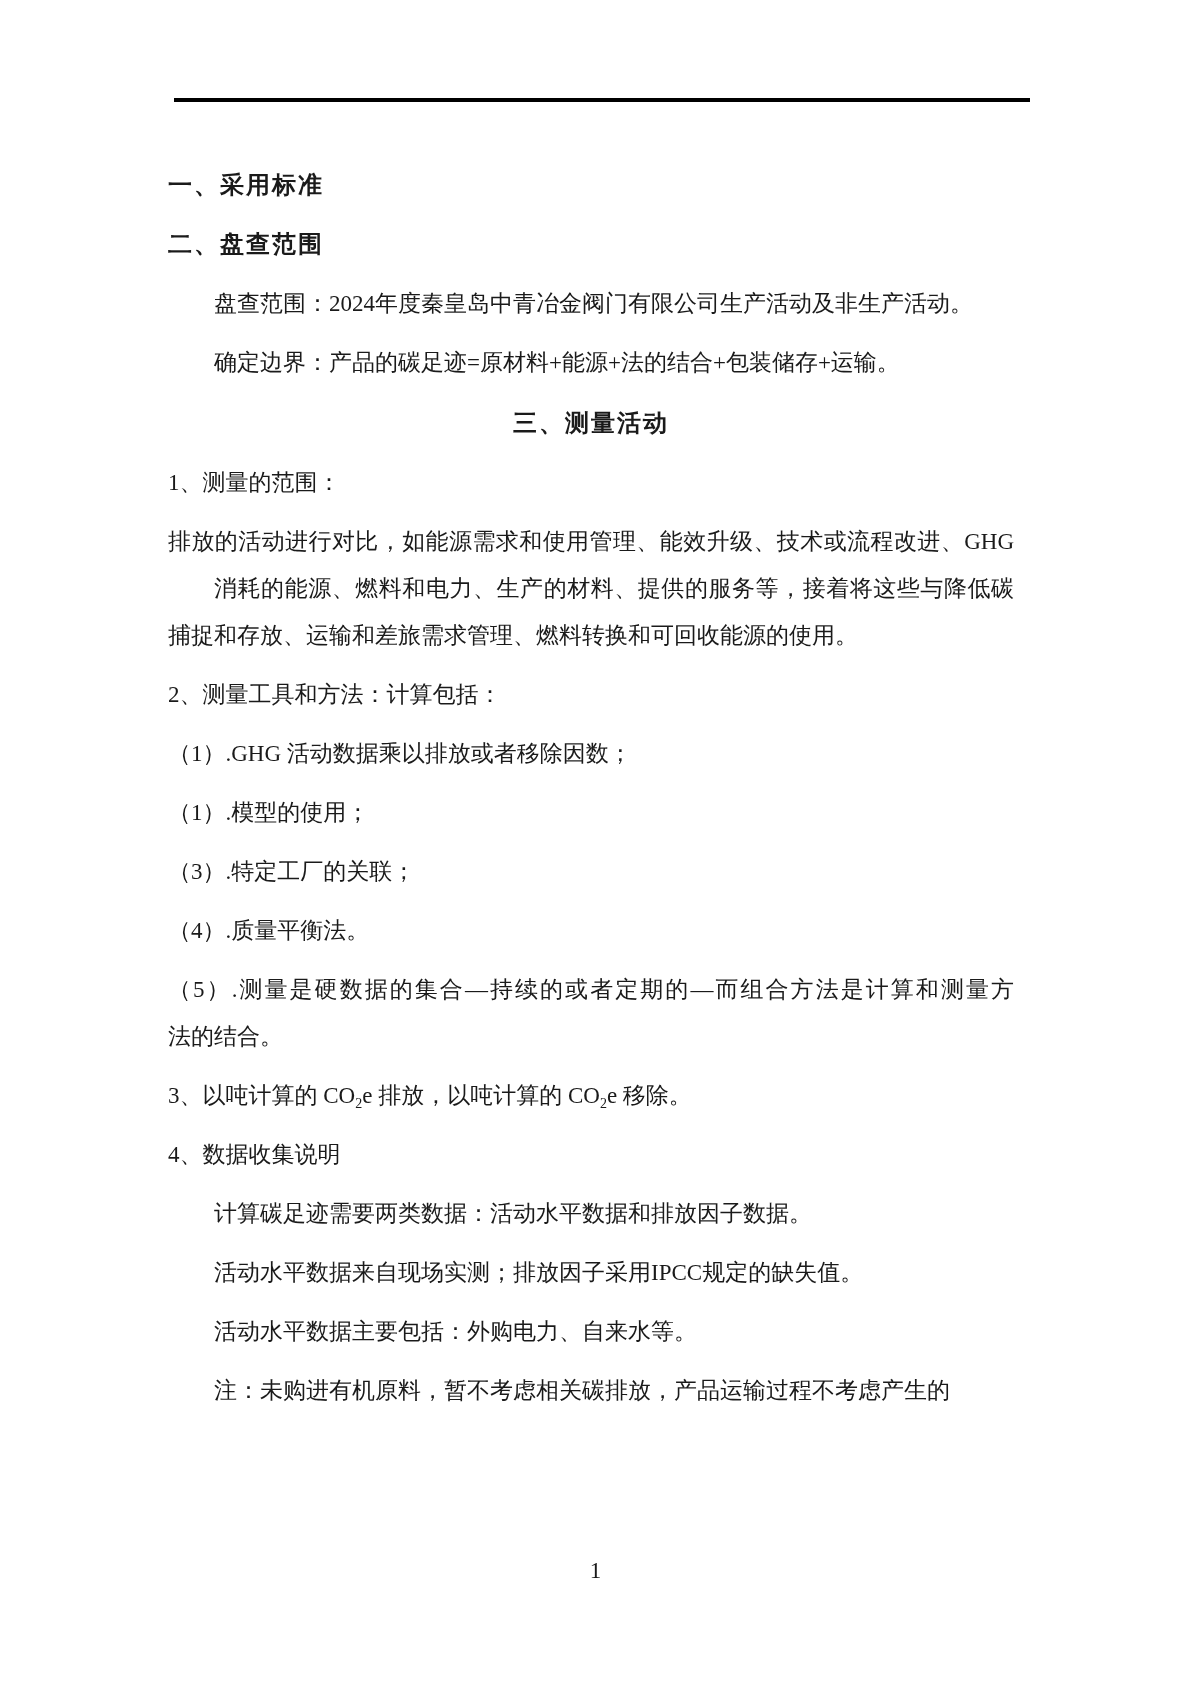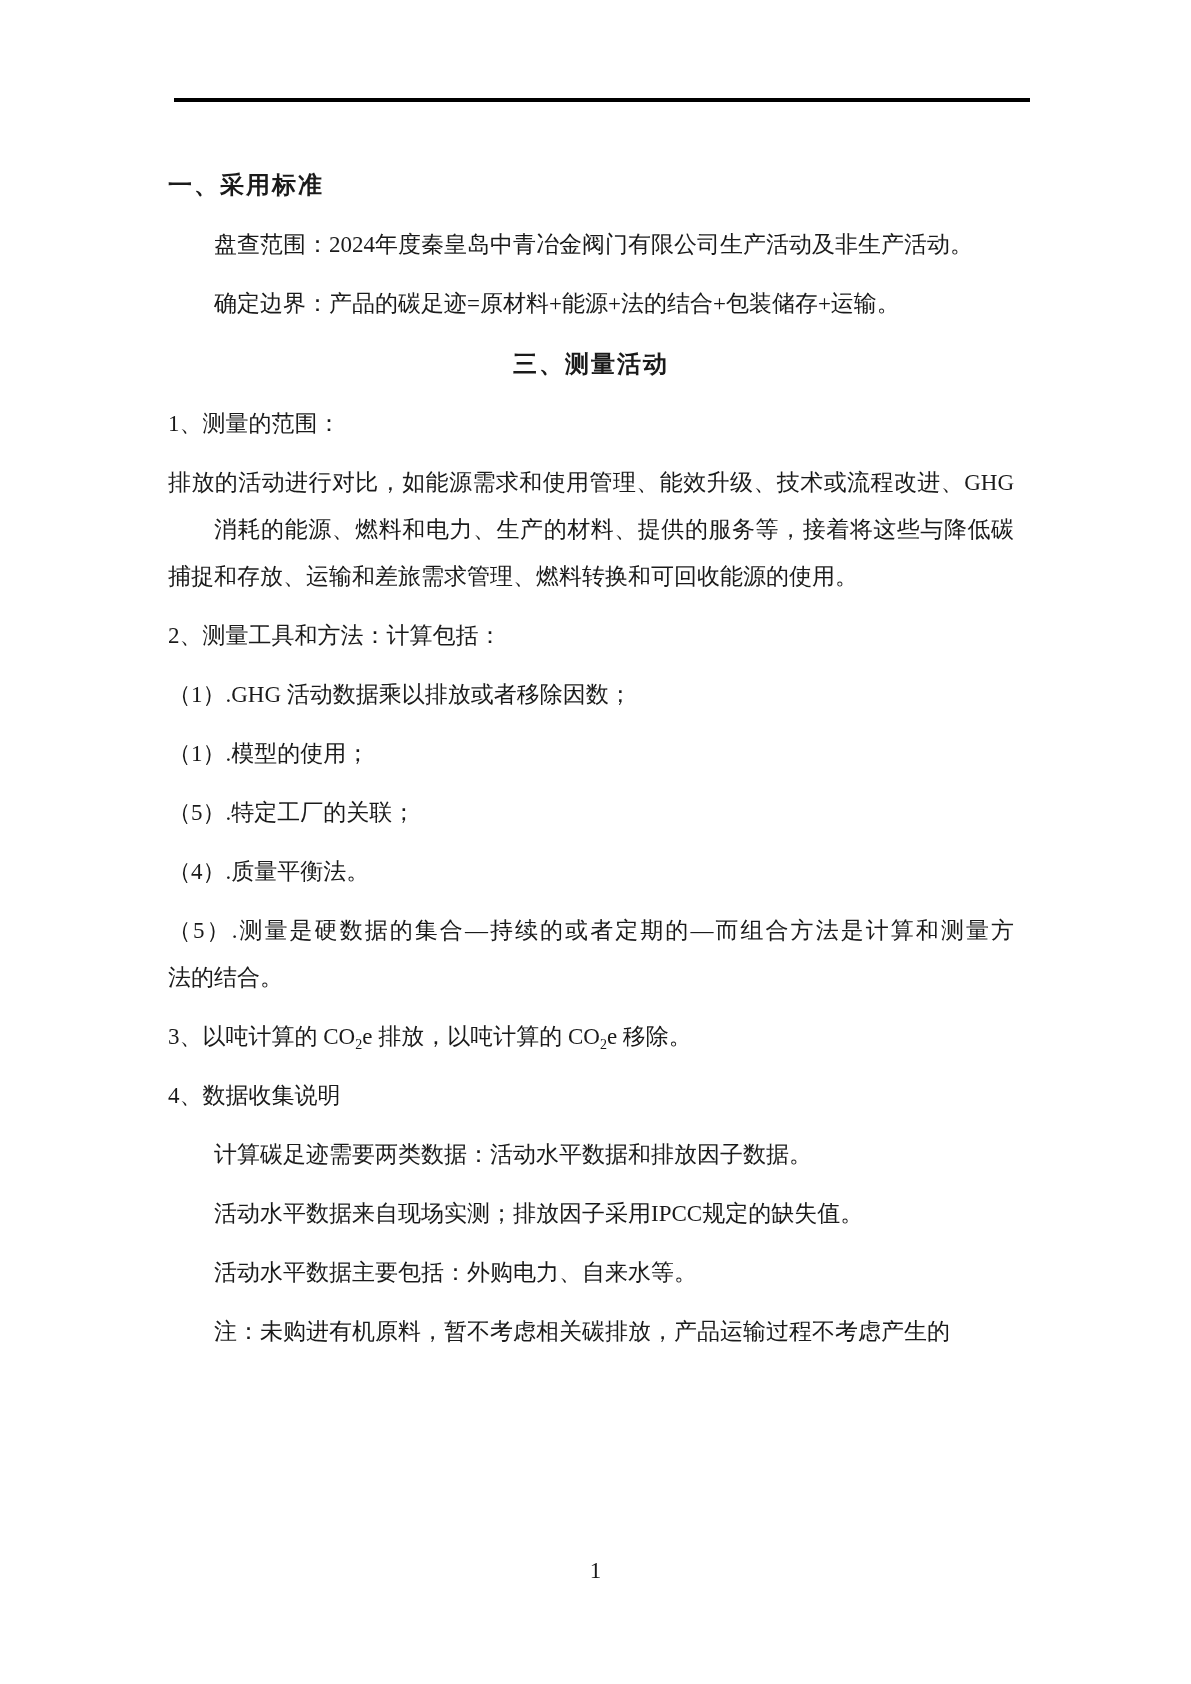--- a/index.html
+++ b/index.html
@@ -73,20 +73,23 @@
 </style>
 </head>
 <body>
 
 <div class="page">
   <div class="header-rule"></div>
   <div class="content">
       <div class="block heading">
         <div class="line">一、采用标准</div>
       </div>
+      <div class="block heading">
+        <div class="line">二、盘查范围</div>
+      </div>
       <div class="block paragraph">
         <div class="line indent">盘查范围：2024年度秦皇岛中青冶金阀门有限公司生产活动及非生产活动。</div>
       </div>
       <div class="block paragraph">
         <div class="line indent">确定边界：产品的碳足迹=原材料+能源+法的结合+包装储存+运输。</div>
       </div>
       <div class="block heading space-before">
         <div class="line">三、测量活动</div>
       </div>
       <div class="block item">
@@ -100,21 +103,21 @@
       <div class="block item">
         <div class="line">2、测量工具和方法：计算包括：</div>
       </div>
       <div class="block item">
         <div class="line">（1）.GHG 活动数据乘以排放或者移除因数；</div>
       </div>
       <div class="block item">
         <div class="line">（1）.模型的使用；</div>
       </div>
       <div class="block item">
-        <div class="line">（5）.特定工厂的关联；</div>
+        <div class="line">（3）.特定工厂的关联；</div>
       </div>
       <div class="block item">
         <div class="line">（4）.质量平衡法。</div>
       </div>
       <div class="block item">
         <div class="line fill">（5）.测量是硬数据的集合—持续的或者定期的—而组合方法是计算和测量方</div>
         <div class="line">法的结合。</div>
       </div>
       <div class="block item">
         <div class="line"><span>3、以吨计算的 CO</span><sub>2</sub><span>e 排放，以吨计算的 CO</span><sub>2</sub><span>e 移除。</span></div>

